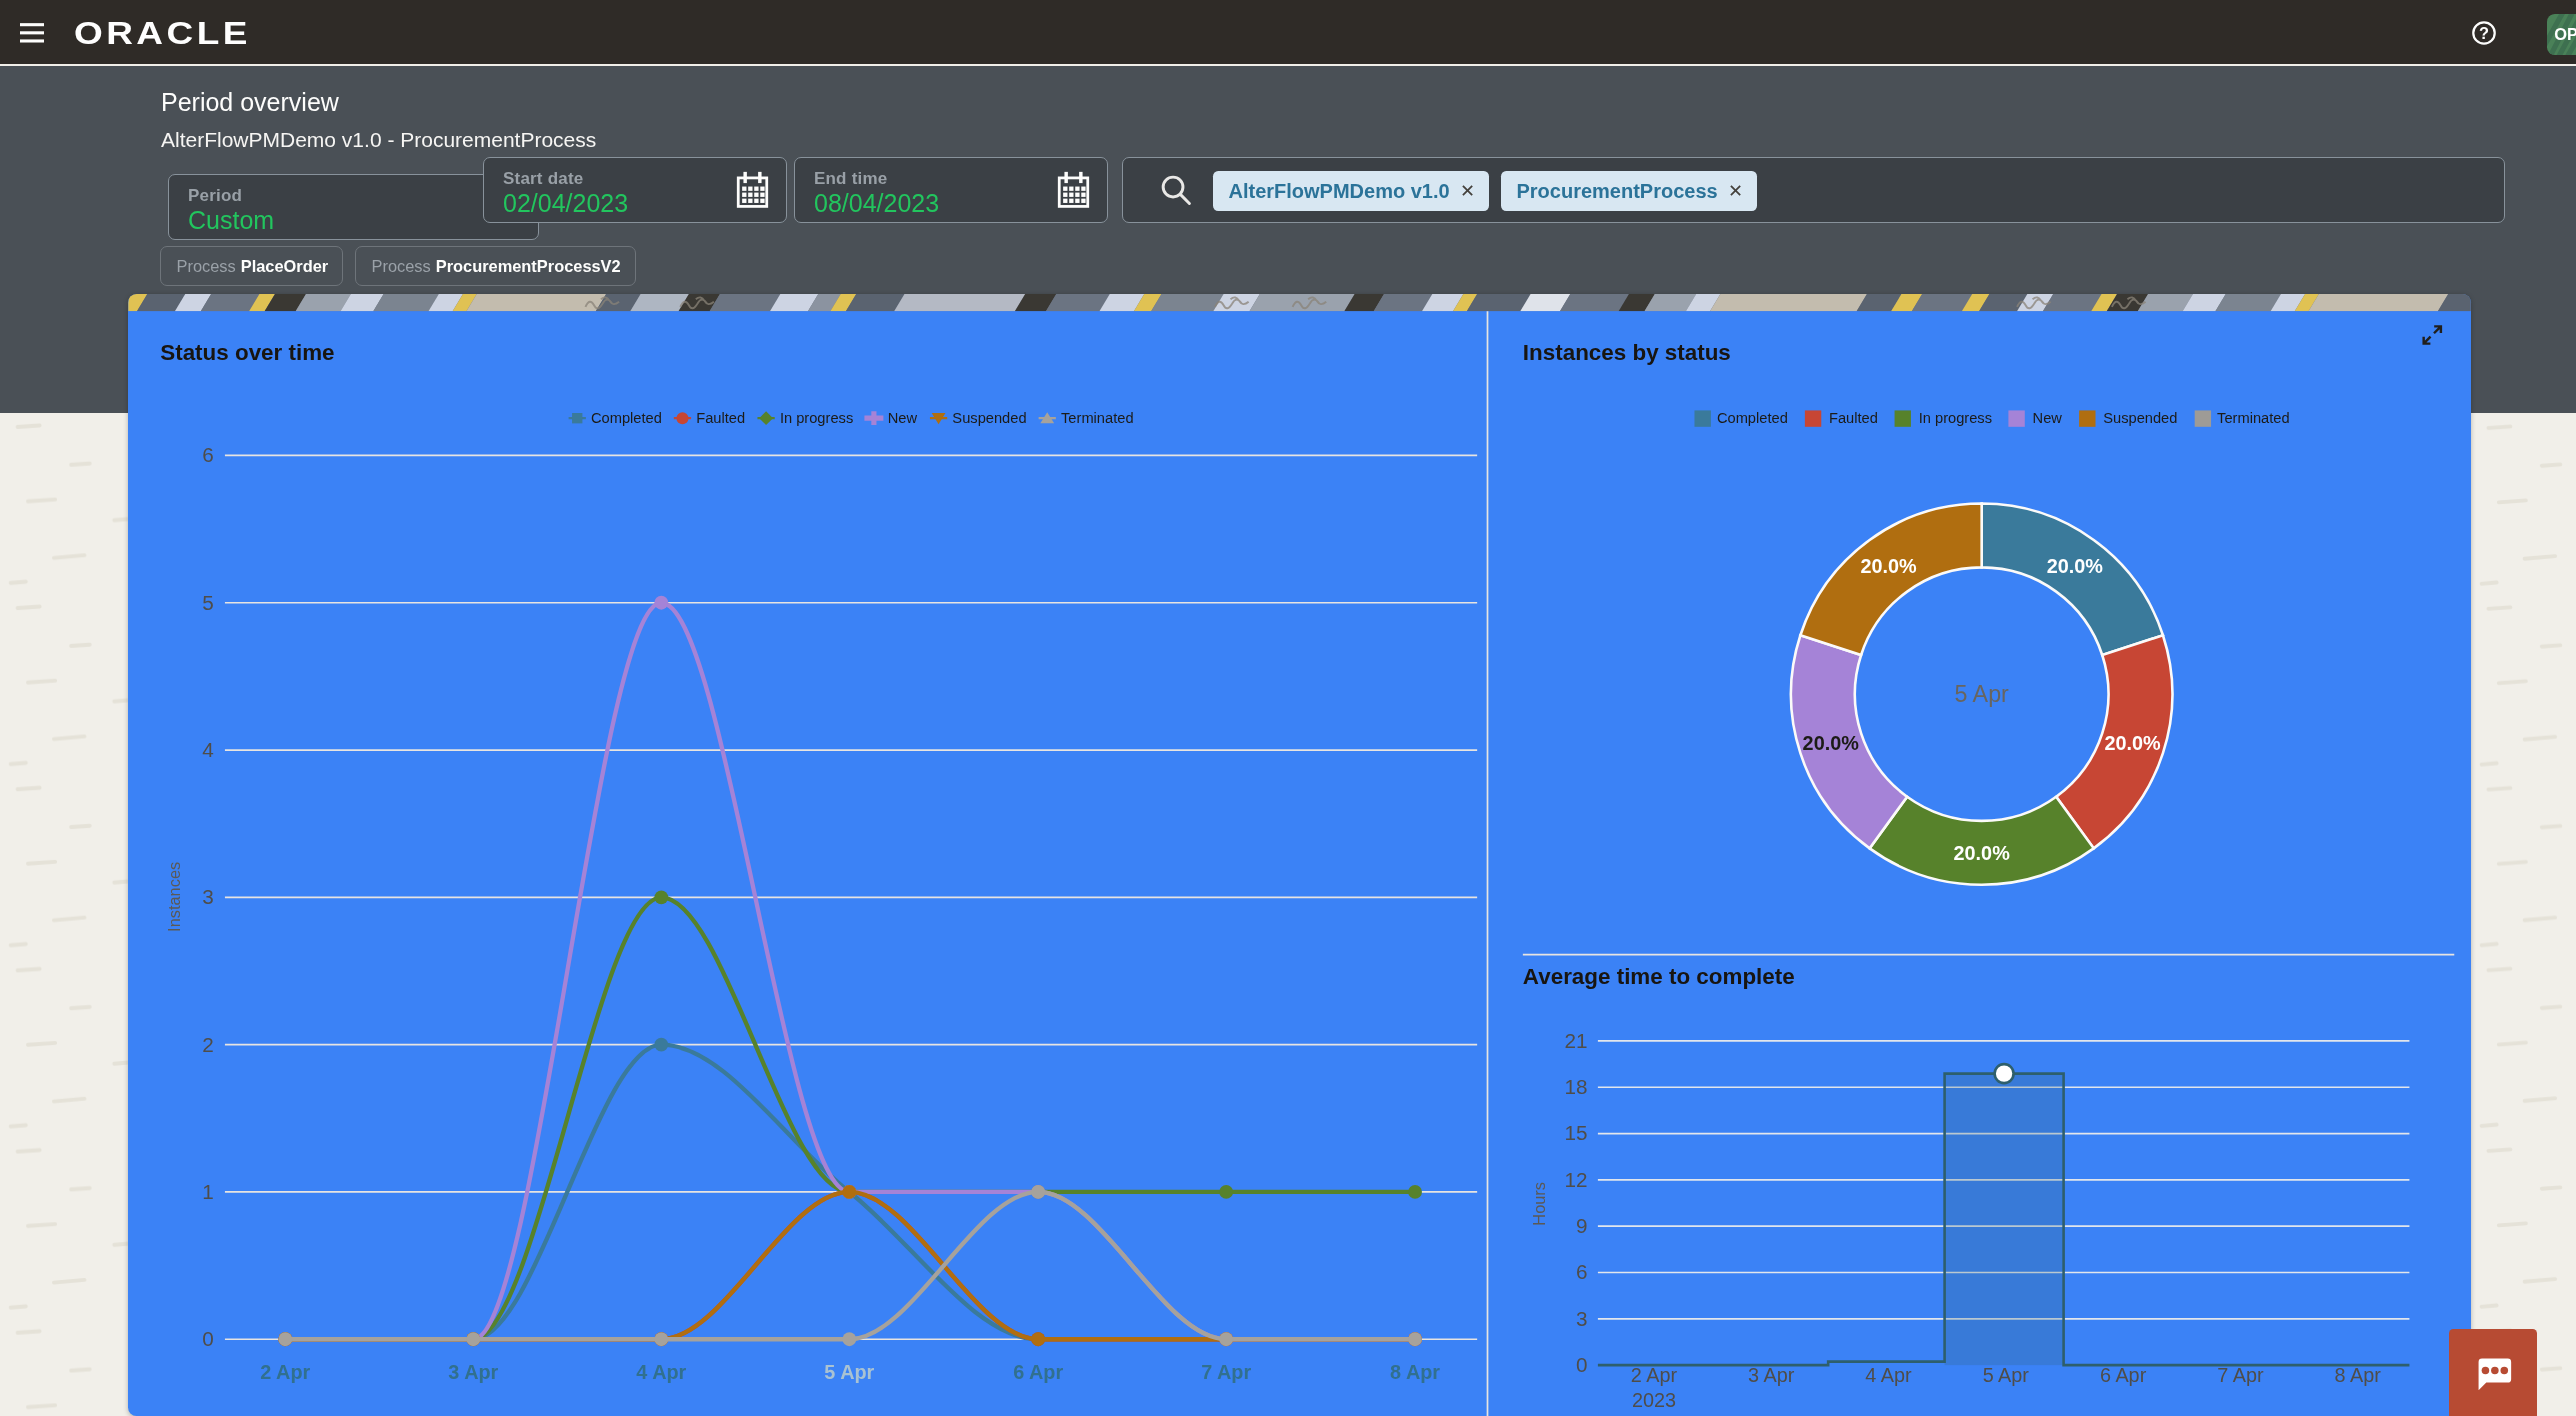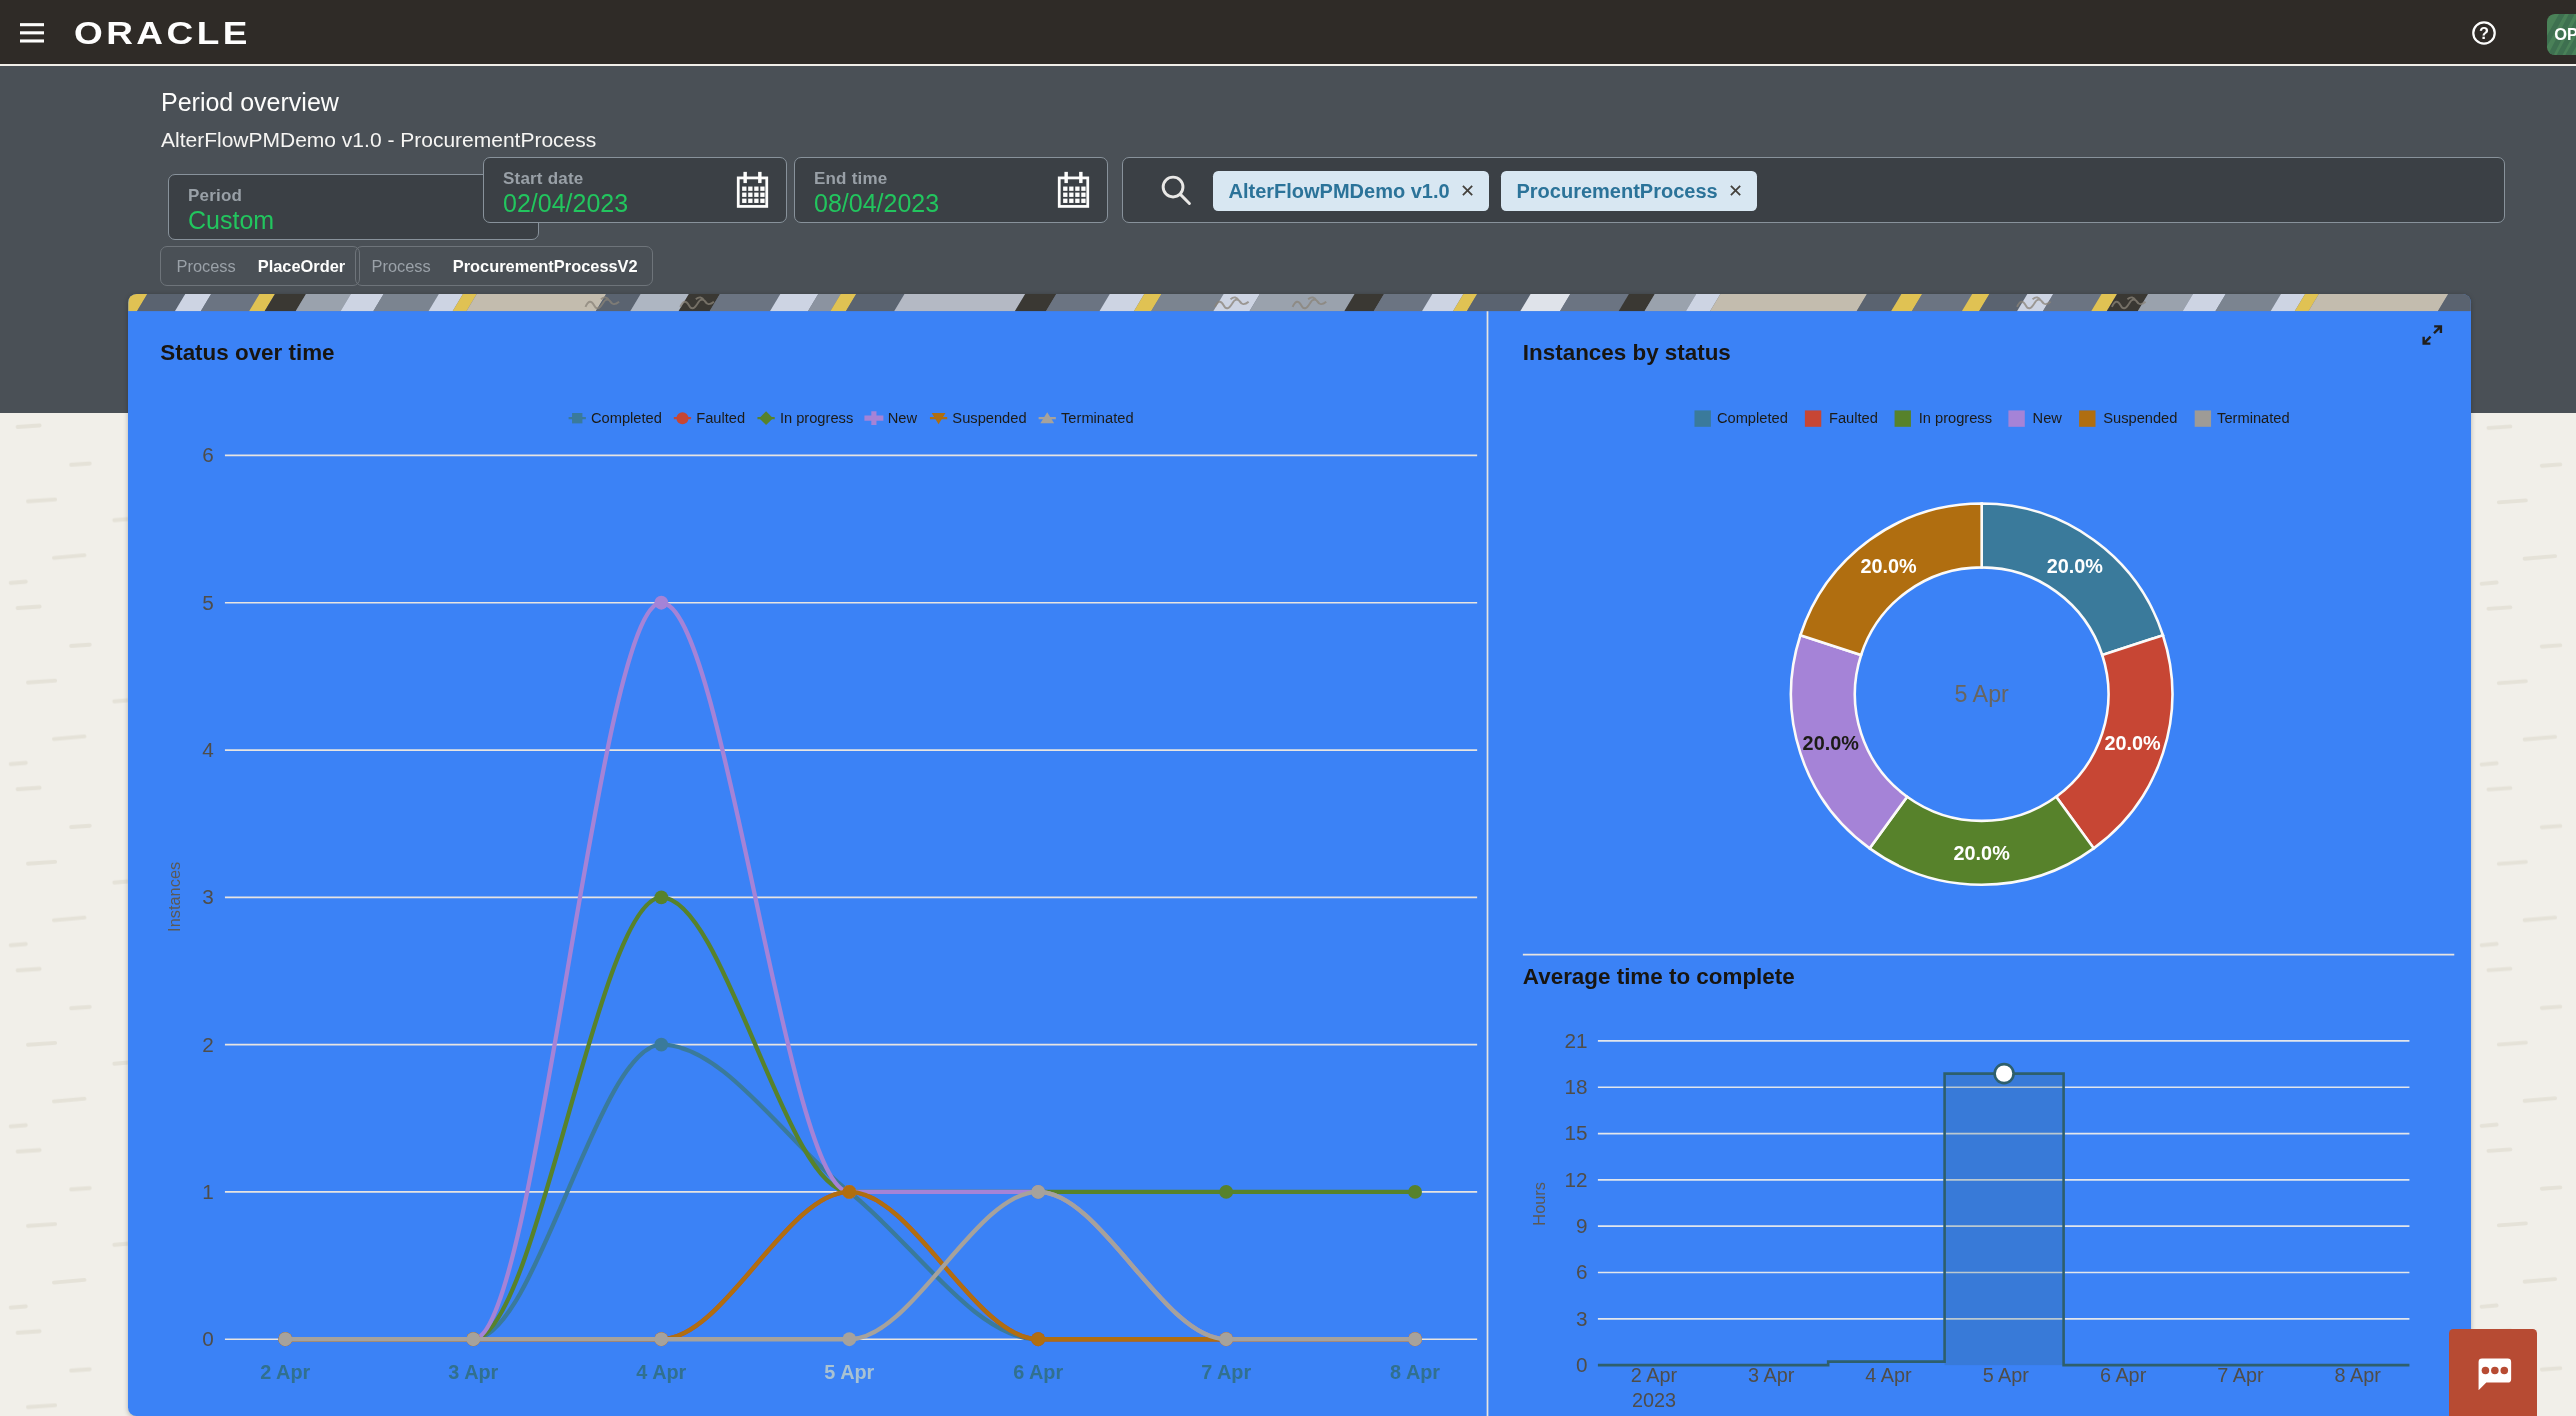--- a/index.html
+++ b/index.html
@@ -5,21 +5,21 @@
 html,body { width:2576px; height:1417px; overflow:hidden; font-family:"Liberation Sans", sans-serif; background:#f1efe9; }
 .abs { position:absolute; }
 #topbar { left:0; top:0; width:2576px; height:64px; background:#2f2b27; will-change:transform; }
 #slate { left:0; top:66px; width:2576px; height:347px; background:#4a5056; will-change:transform; }
 #card { left:128px; top:294px; width:2343px; height:1122px; background:#3b82f6; border-radius:8.6px;
         overflow:hidden; box-shadow:0 1.7px 5.2px rgba(0,0,0,0.25); }
 .fld { position:absolute; background:#3b4045; border:1.7px solid #88929b; border-radius:7px; height:66px; }
 .fld .lab { position:absolute; left:19px; top:11.2px; font-size:17px; font-weight:bold; color:#99a0a7; letter-spacing:0.2px; }
 .fld .val { position:absolute; left:19px; top:31px; font-size:25px; color:#22c55e; }
 .chip { position:absolute; border:1.7px solid #6e747a; border-radius:7px; height:40px; top:180px;
-        display:flex; align-items:center; padding:0 14px 0 15.5px; gap:22px; }
+        display:flex; align-items:center; padding:0 14px 0 15.5px; gap:5px; }
 .chip .k { font-size:16.4px; color:#9aa1a8; }
 .chip .v { font-size:16.4px; font-weight:bold; color:#fdfdfc; }
 .schip { position:absolute; top:13px; height:40px; background:#d8e7f2; border-radius:5.2px; display:flex;
          align-items:center; padding:0 14px 0 15.5px; gap:10.4px; }
 .schip .t { font-size:20px; font-weight:bold; color:#2b7399; }
 .schip .x { font-size:18px; color:#44413c; font-weight:400; }
 </style></head>
 <body>
 <svg class="abs" style="left:0;top:412px" width="128" height="1005" viewBox="0 0 148 1165">
     <defs>

